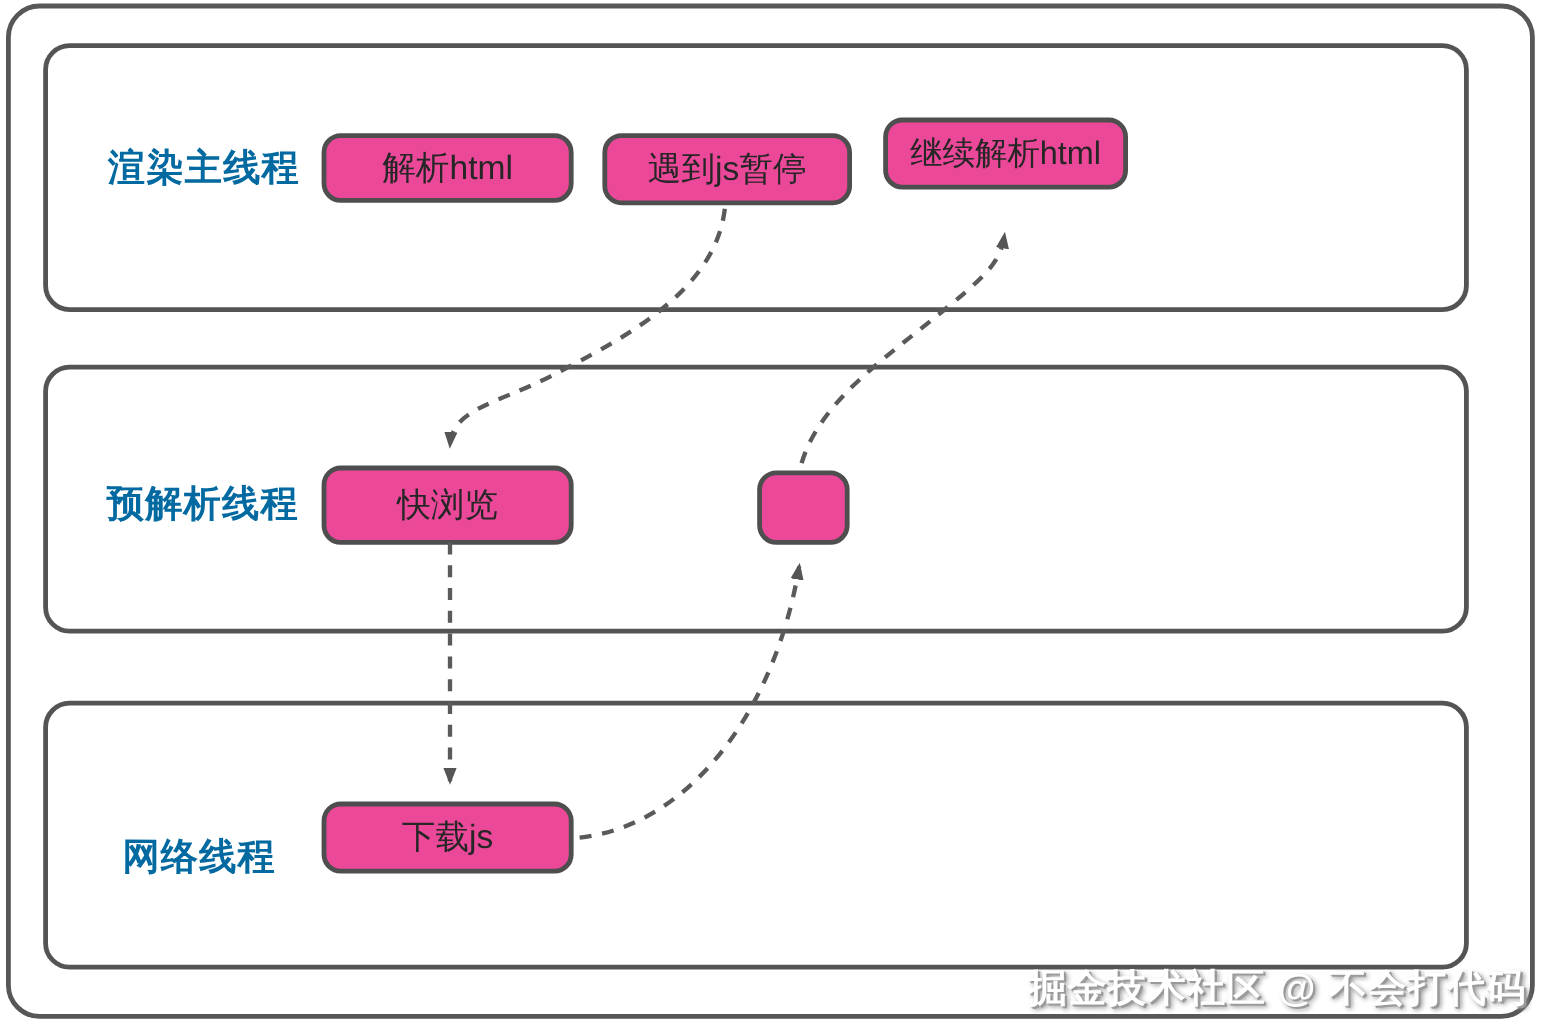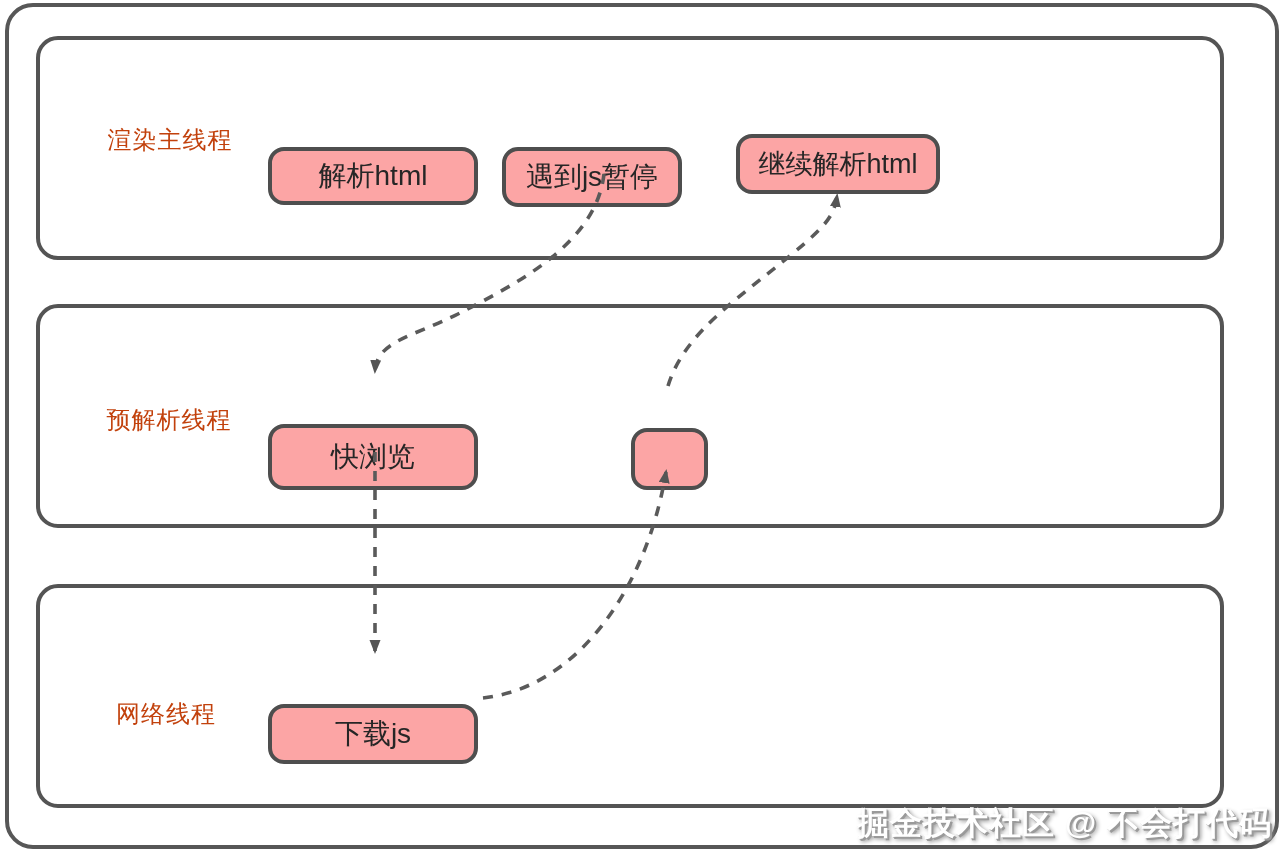--- a/index.html
+++ b/index.html
@@ -30,44 +30,44 @@
     background: transparent;
   }
   .lane-1 { top: 36px;  height: 216px; }
   .lane-2 { top: 304px; height: 216px; }
   .lane-3 { top: 584px; height: 216px; }
   .lane-label {
     position: absolute;
     display: flex;
     align-items: center;
     justify-content: center;
-    font-size: 24px;
-    color: #c2410c;
+    font-size: 31px;
+    color: #0369a1;
     letter-spacing: 1px;
     white-space: nowrap;
+    font-weight: bold;
   }
   .label-1 { left: 95px;  top: 124px; width: 150px; height: 32px; }
   .label-2 { left: 95px;  top: 404px; width: 148px; height: 32px; }
   .label-3 { left: 106px; top: 682px; width: 120px; height: 32px; margin-top: 16px; }
   .node {
     position: absolute;
     display: flex;
     align-items: center;
     justify-content: center;
     border: 4px solid #4e4e4e;
     border-radius: 16px;
-    background: #fca5a5;
+    background: #ec4899;
     font-size: 28px;
     color: #262626;
     white-space: nowrap;
     box-sizing: border-box;
-    margin-top: 36px;
   }
   .node-parse-html     { left: 268px; top: 111px; width: 210px; height: 58px; }
-  .node-js-pause       { left: 502px; top: 111px; width: 180px; height: 60px; }
+  .node-js-pause       { left: 502px; top: 111px; width: 208px; height: 60px; }
   .node-continue-parse { left: 736px; top: 98px; width: 204px; height: 60px; font-size: 27px; }
   .node-quick-scan     { left: 268px; top: 388px; width: 210px; height: 66px; }
   .node-empty          { left: 631px; top: 392px; width: 77px;  height: 62px; }
   .node-download-js    { left: 268px; top: 668px; width: 210px; height: 60px; }
   .edges {
     position: absolute;
     left: 0; top: 0;
     width: 1288px; height: 858px;
     pointer-events: none;
   }

